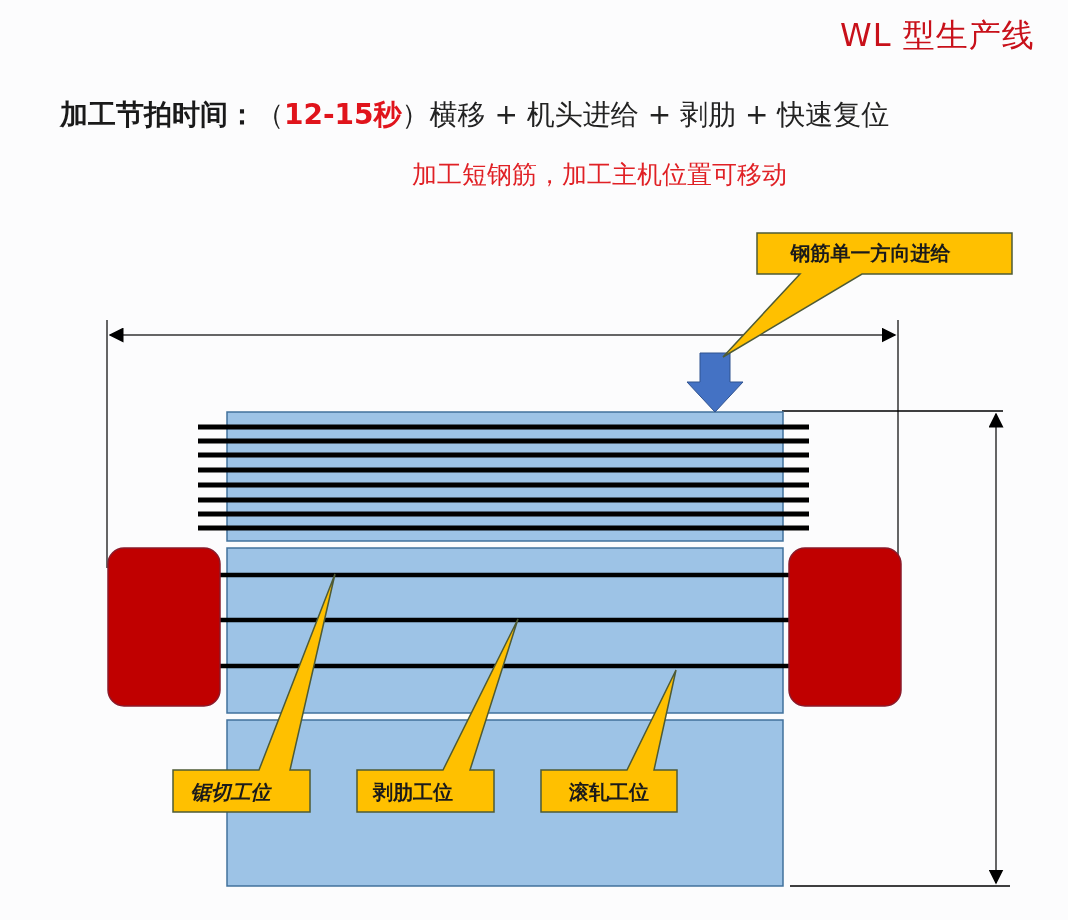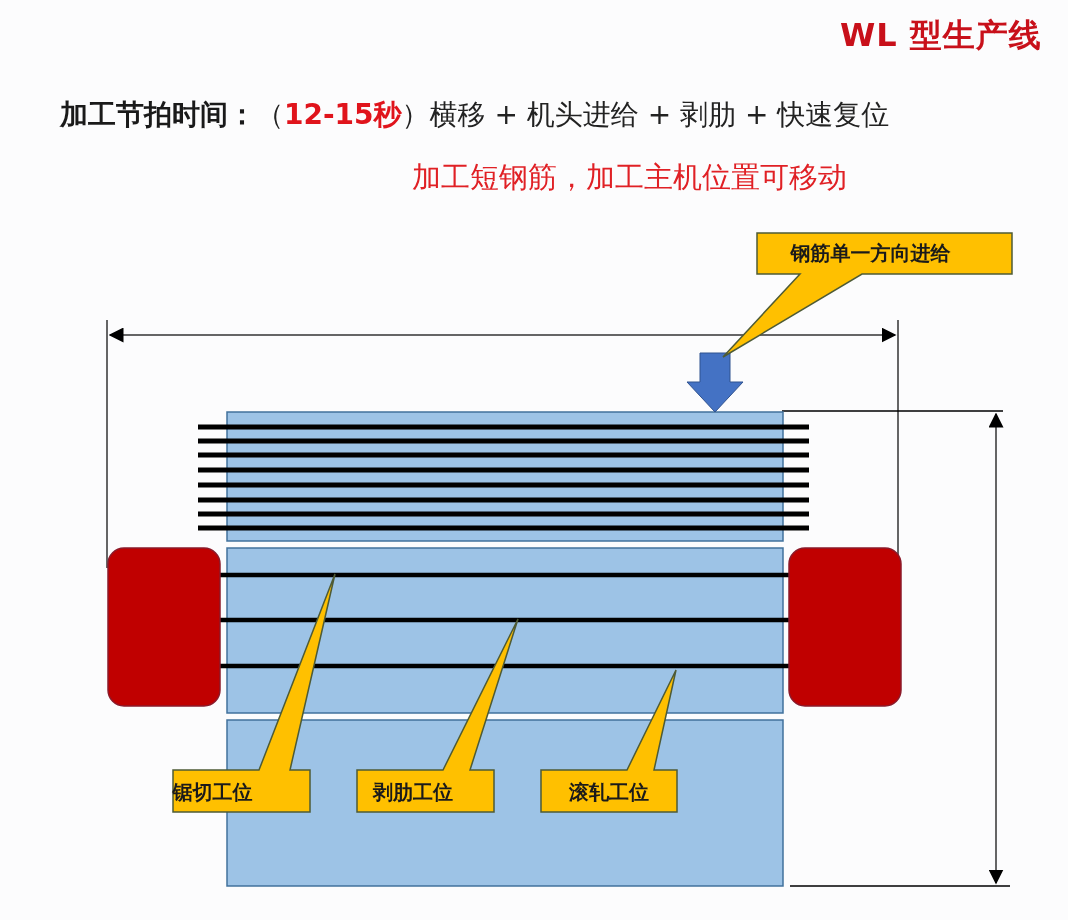--- a/index.html
+++ b/index.html
@@ -1,21 +1,21 @@
 <!DOCTYPE html>
 <html><head>
 <meta charset="utf-8">
 <style>
   html,body{margin:0;padding:0;background:#fdfdfd;}
   #root{position:relative;width:1068px;height:920px;overflow:hidden;background:#fcfcfd;font-family:"DejaVu Sans","Liberation Sans",sans-serif;}
-  .brand{position:absolute;left:840px;top:14px;font-size:32px;font-weight:bold;color:#c8101a;letter-spacing:1px;}
+  .brand{position:absolute;left:840px;top:14px;font-size:32px;font-weight:normal;color:#c8101a;letter-spacing:1px;}
   .headline{position:absolute;left:60px;top:96px;font-size:28px;color:#222;white-space:nowrap;}
   .headline .lbl{font-weight:bold;color:#1a1a1a;}
   .headline .val{font-weight:bold;color:#e0141c;}
-  .subline{position:absolute;left:412px;top:158px;font-size:29px;color:#e02025;white-space:nowrap;}
+  .subline{position:absolute;left:412px;top:158px;font-size:25px;color:#e02025;white-space:nowrap;}
   svg{position:absolute;left:0;top:0;}
   .callout-text{position:absolute;font-size:20px;font-weight:bold;color:#1a1a1a;text-align:center;white-space:nowrap;}
 </style>
 </head>
 <body>
 
 <div id="root">
 
   <div class="brand">WL 型生产线</div>
 
@@ -82,17 +82,17 @@
     </g>
     <g>
       <path d="M357,770 L443,770 L518,619 L470,770 L494,770 L494,812 L357,812 z" fill="#ffc000" stroke="#4e5b36" stroke-width="1.5"></path>
     </g>
     <g>
       <path d="M541,770 L627,770 L676,670 L654,770 L677,770 L677,812 L541,812 z" fill="#ffc000" stroke="#4e5b36" stroke-width="1.5"></path>
     </g>
   </svg>
 
   <div class="callout-text" style="left:757px;top:240px;width:227px;">钢筋单一方向进给</div>
-  <div class="callout-text" style="left:155px;top:779px;width:115px;">锯切工位</div>
+  <div class="callout-text" style="left:173px;top:779px;width:115px;font-style:italic;">锯切工位</div>
   <div class="callout-text" style="left:357px;top:779px;width:112px;">剥肋工位</div>
   <div class="callout-text" style="left:541px;top:779px;width:136px;">滚轧工位</div>
 
 </div>
 
 </body></html>

